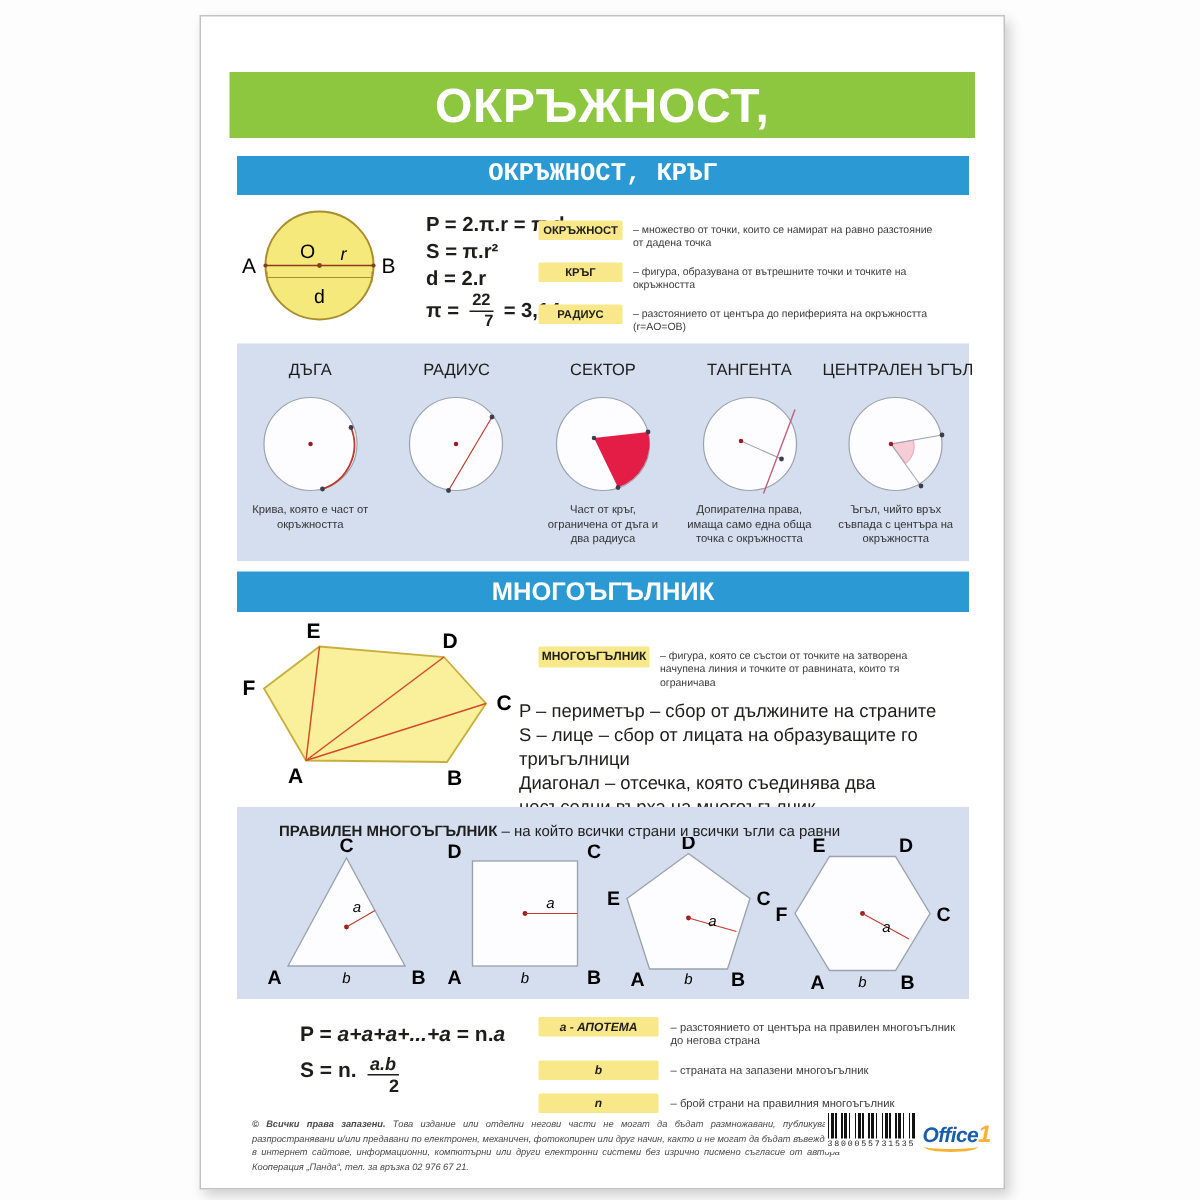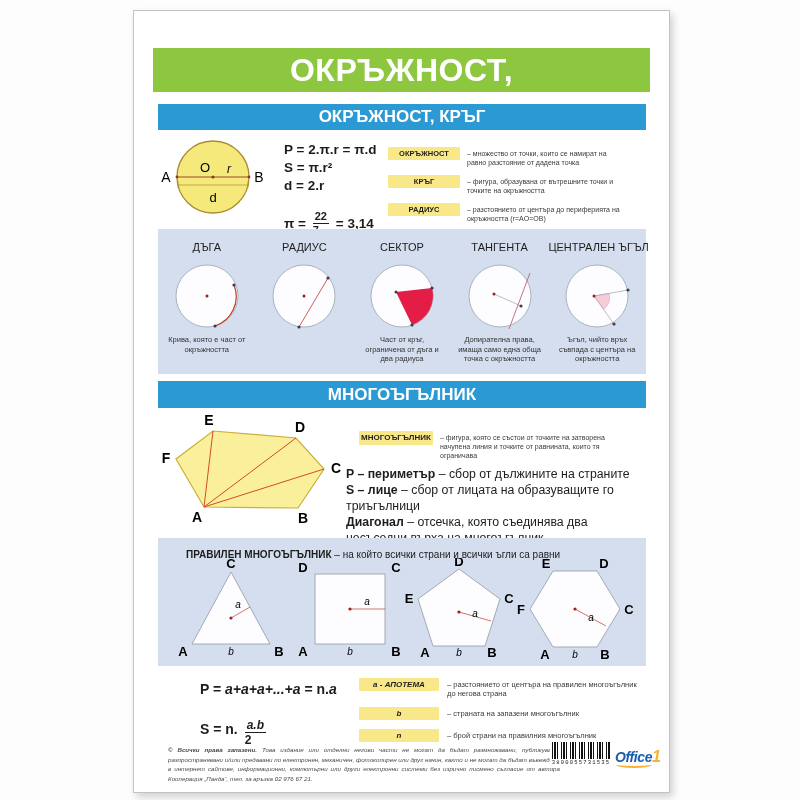--- a/index.html
+++ b/index.html
@@ -24,40 +24,40 @@
     color:#fff;font-size:17px;font-weight:bold;text-align:center;line-height:26px;
   }
   .band{position:absolute;left:24px;width:488px;background:#d4deee;}
   .tag-yellow{
     background:#f9e88a;font-weight:bold;color:#1d1d1b;text-align:center;
     border-radius:1px;flex:none;
   }
   
   .circle-svg{position:absolute;left:22px;top:120px;}
   .formulas1{position:absolute;left:150px;top:130px;font-size:13.5px;font-weight:bold;line-height:18px;white-space:nowrap;}
-  .frac{display:inline-block;vertical-align:-6px;text-align:left;line-height:1;font-size:11px;margin:16px 3px;}
+  .frac{display:inline-block;vertical-align:-6px;text-align:right;line-height:1;font-size:11px;margin:0 3px;}
   .frac .num{display:block;border-bottom:1.3px solid #1d1d1b;padding:0 2px 1px;}
   .frac .den{display:block;padding-top:1px;}
   .defs1{position:absolute;left:225px;top:136px;width:265px;}
   .def-row{display:flex;align-items:flex-start;margin-bottom:8px;}
-  .def-row .tag-yellow{width:72px;height:13px;font-size:7.5px;line-height:13px;margin-left:29px;}
+  .def-row .tag-yellow{width:56px;height:13px;font-size:7.5px;line-height:13px;}
   .def-row .def-text{font-size:7px;line-height:9px;color:#3a3a3a;padding-left:7px;padding-top:2px;}
   
   .band1{top:218px;height:145px;display:flex;}
   .el-col{width:97.6px;text-align:center;}
   .el-name{margin-top:12px;font-size:11px;font-weight:normal;white-space:nowrap;}
   .el-col svg{display:block;margin:5px auto 5px;}
   .el-caption{font-size:7.5px;line-height:9.5px;color:#333;padding:0 7px;}
   
   .poly-svg{position:absolute;left:22px;top:398px;}
   .poly-tag-row{position:absolute;left:225px;top:420px;width:268px;display:flex;align-items:flex-start;}
   .poly-tag-row .tag-yellow{width:74px;height:14px;font-size:8px;line-height:14px;}
   .poly-tag-row .def-text{font-size:7px;line-height:9px;color:#3a3a3a;padding-left:7px;padding-top:2px;}
   .poly-defs{position:absolute;left:212px;top:455px;width:292px;font-size:12.3px;line-height:16px;}
-  .poly-defs b{font-weight:bold;}
+  .poly-defs b{font-weight:normal;}
   
   .band2{top:527px;height:128px;}
   .band2-title{position:absolute;left:28px;top:11px;font-size:10px;}
   .band2-title b{font-weight:bold;}
   .reg-fig{position:absolute;top:20px;}
   
   .formulas2{position:absolute;left:66px;top:670px;font-size:14px;font-weight:bold;}
   .formulas2 .it{font-style:italic;}
   .s-line{margin-top:6px;}
   .s-line .frac{font-size:12px;vertical-align:-10px;}
@@ -80,21 +80,21 @@
     border-bottom:2px solid #f9b233;border-radius:50%;}
   svg text{font-family:"Liberation Sans", sans-serif;}
 </style>
 </head>
 <body>
 
 <div class="page">
 
   <div class="title-bar">ОКРЪЖНОСТ, МНОГОЪГЪЛНИК</div>
 
-  <div class="sec-header" style="top:93px;">ОКРЪЖНОСТ, КРЪГ</div>
+  <div class="sec-header" style="top:93px;font-family:Liberation Mono, monospace;">ОКРЪЖНОСТ, КРЪГ</div>
 
   <svg class="circle-svg" width="112" height="95" viewBox="0 0 112 95">
     <circle cx="57" cy="46" r="36" fill="#f5e97c" stroke="#a98d2e" stroke-width="1.3"></circle>
     <line x1="21" y1="46" x2="93" y2="46" stroke="#8c3a1e" stroke-width="0.9"></line>
     <circle cx="21" cy="46" r="1.4" fill="#8c3a1e"></circle>
     <circle cx="93" cy="46" r="1.4" fill="#8c3a1e"></circle>
     <circle cx="57" cy="46" r="1.6" fill="#8c3a1e"></circle>
     <line x1="22" y1="54" x2="92" y2="54" stroke="#a98d2e" stroke-width="0.7"></line>
     <line x1="22" y1="50" x2="22" y2="57" stroke="#a98d2e" stroke-width="0.7"></line>
     <line x1="92" y1="50" x2="92" y2="57" stroke="#a98d2e" stroke-width="0.7"></line>

